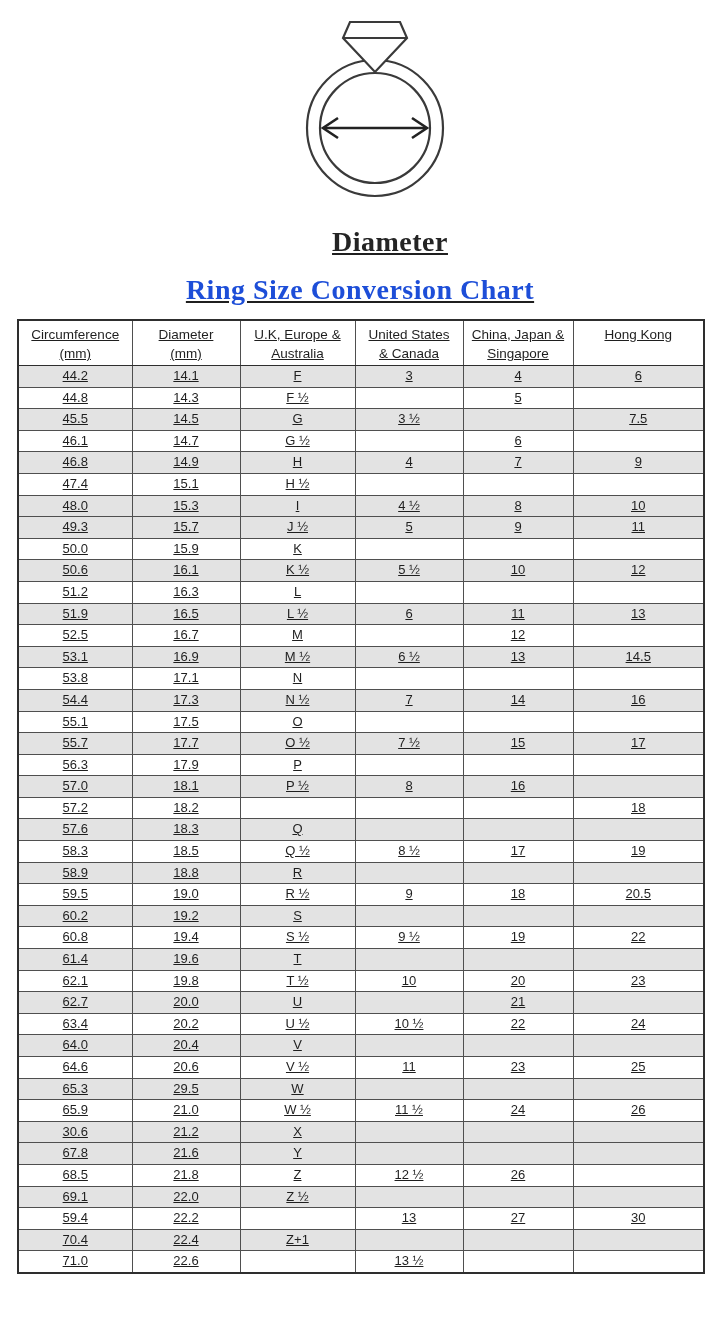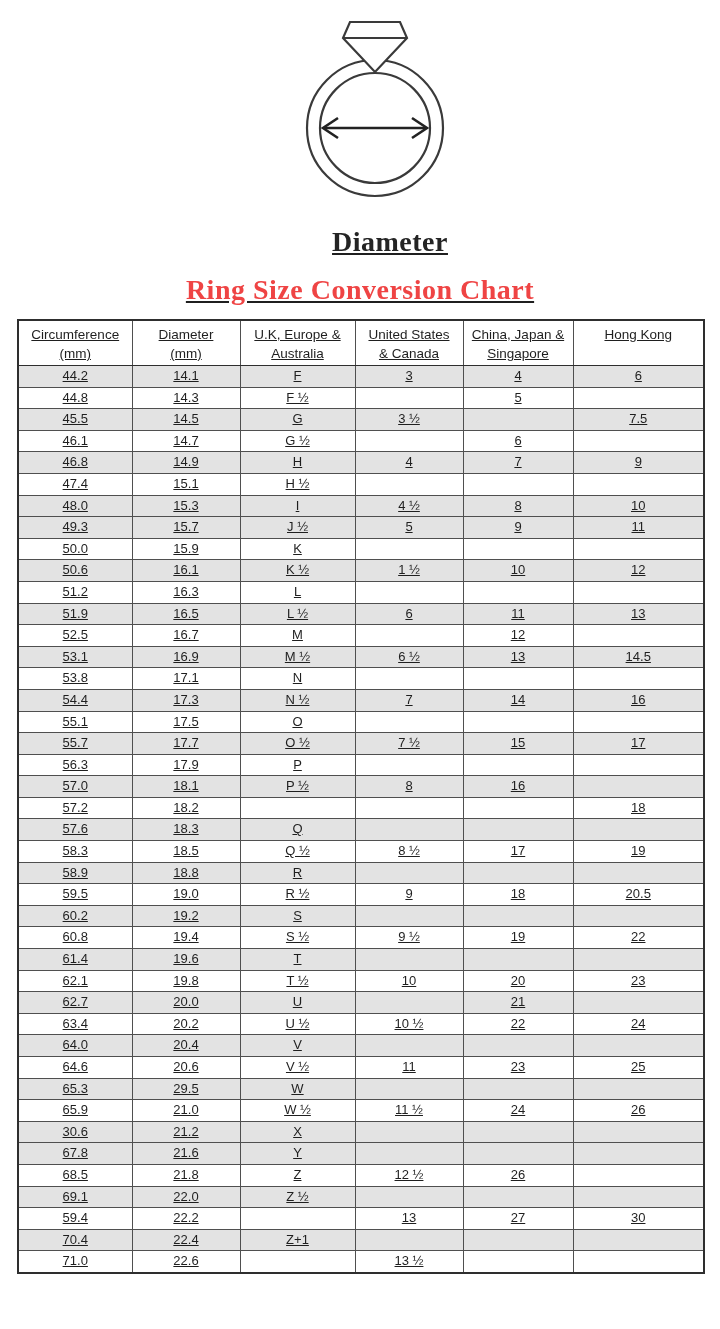--- a/index.html
+++ b/index.html
@@ -39,21 +39,21 @@
   }
   .main-title{
     margin:16px 4px 0 0;
     width:720px;
     text-align:center;
     font-family:"Liberation Serif", serif;
     font-weight:bold;
     font-size:28px;
     line-height:32px;
     letter-spacing:0.5px;
-    color:#ef4444;
+    color:#1d4ed8;
   }
   table.ring-table{
     margin:13px 0 0 17px;
     width:686px;
     border-collapse:collapse;
     table-layout:fixed;
     border:2px solid var(--outer);
   }
   .ring-table th, .ring-table td{
     border:1px solid var(--grid);
@@ -211,21 +211,21 @@
           <td>15.9</td>
           <td>K</td>
           <td></td>
           <td></td>
           <td></td>
         </tr>
         <tr class="shaded">
           <td>50.6</td>
           <td>16.1</td>
           <td>K ½</td>
-          <td>1 ½</td>
+          <td>5 ½</td>
           <td>10</td>
           <td>12</td>
         </tr>
         <tr>
           <td>51.2</td>
           <td>16.3</td>
           <td>L</td>
           <td></td>
           <td></td>
           <td></td>

